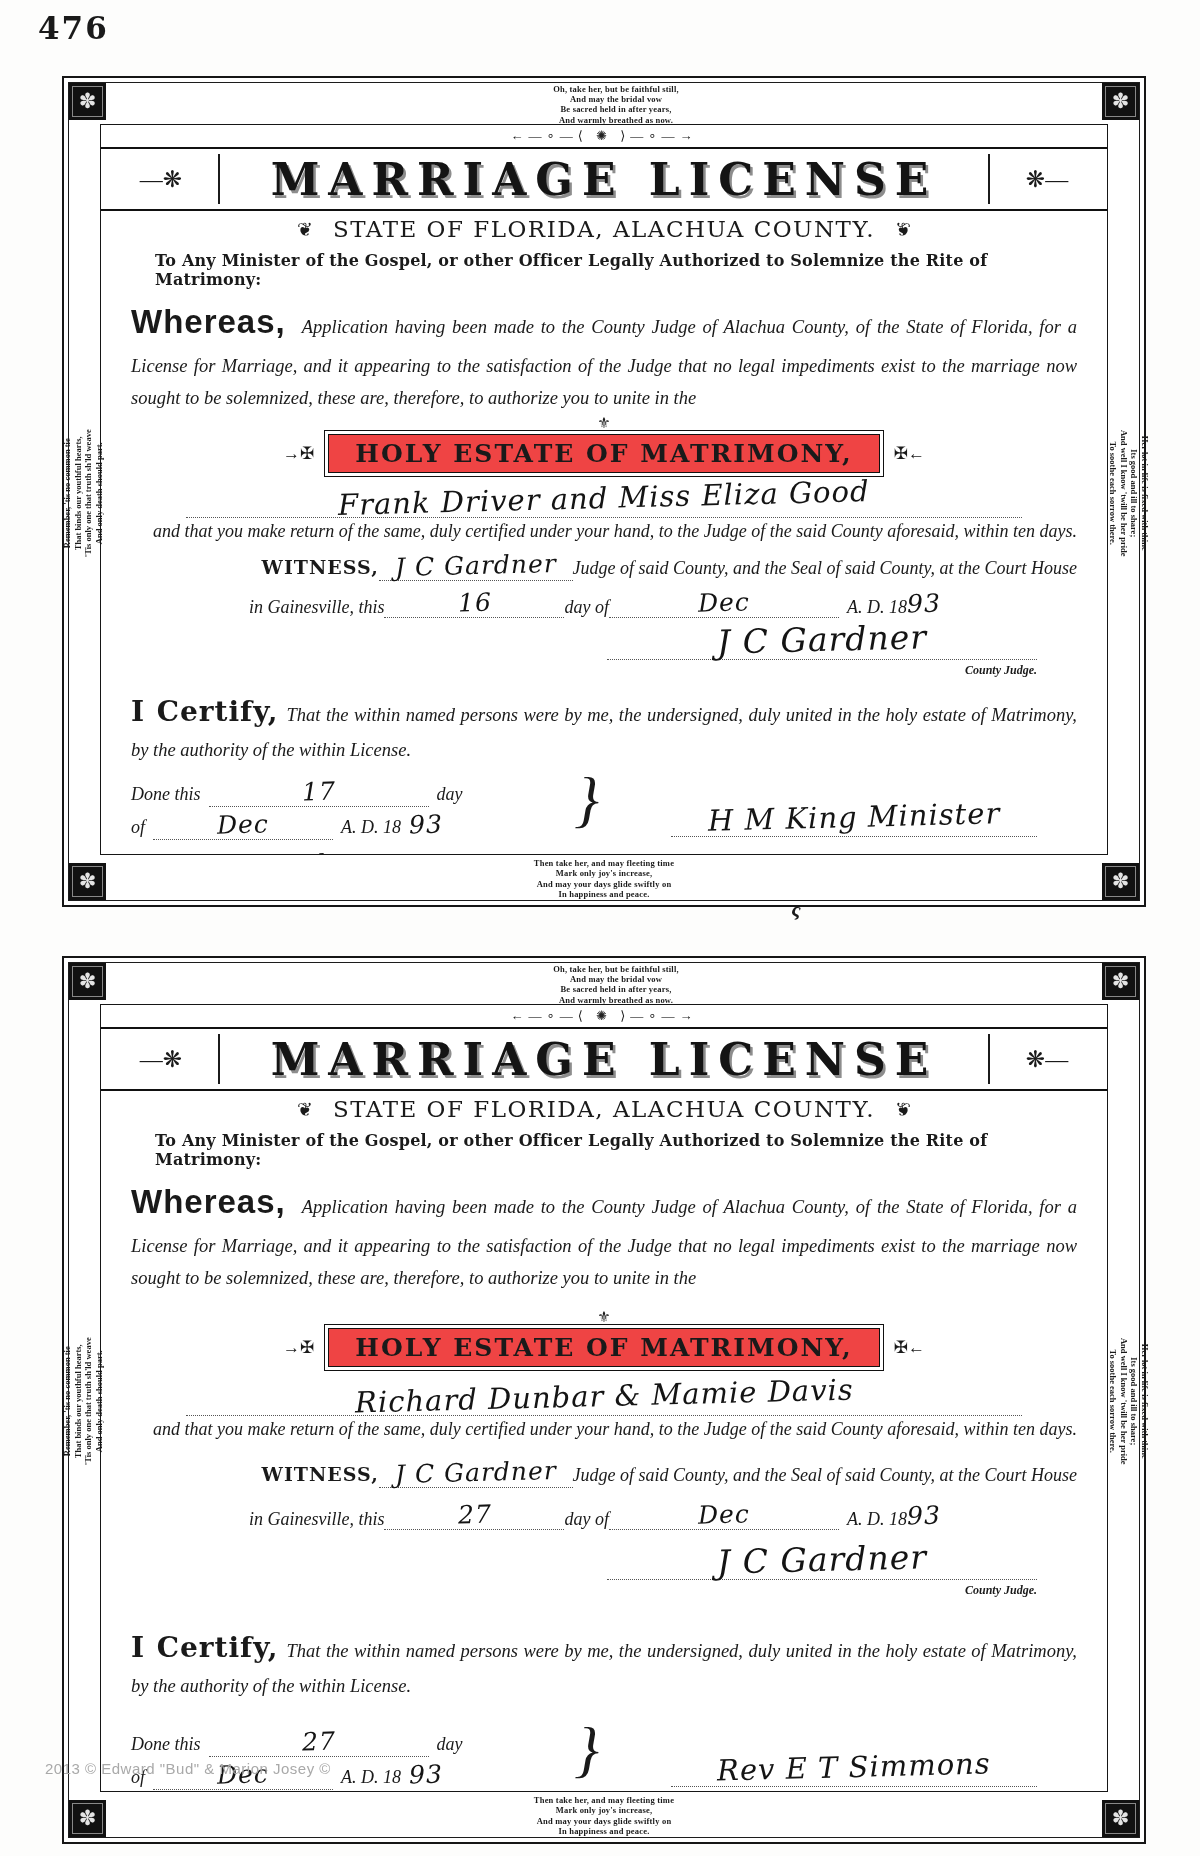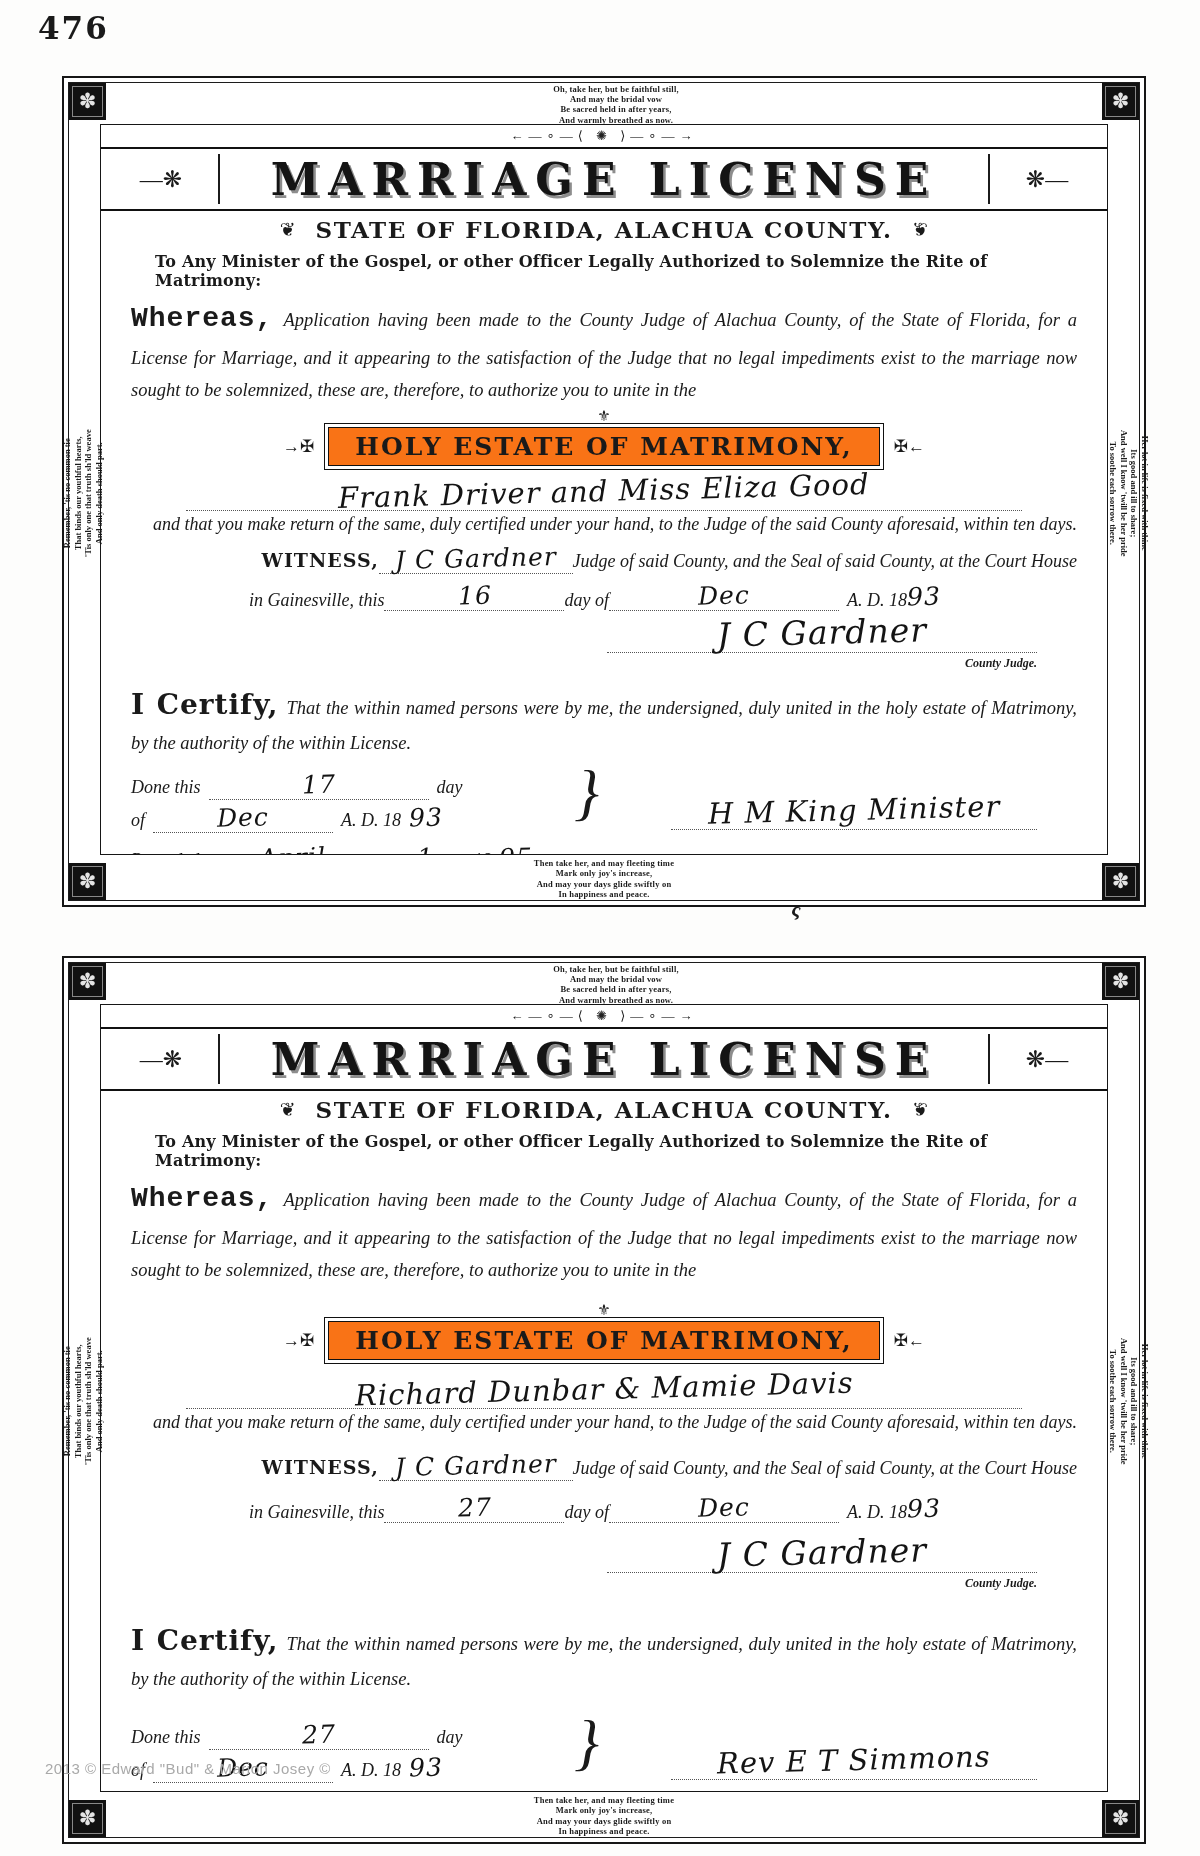--- a/index.html
+++ b/index.html
@@ -64,40 +64,40 @@
   }
   .title-end { width:104px; text-align:center; font-size:23px; white-space:nowrap; }
   .vrule { width:2px; align-self:stretch; background:#1b1b1b; margin:0 5px; }
   .title-text {
     flex:1; text-align:center; white-space:nowrap;
     font-family:"DejaVu Serif", serif; font-weight:bold;
     font-size:44px; letter-spacing:9px;
     color:#141414; text-shadow:2.5px 2.5px 0 #8d8d8d;
   }
   .subtitle-row { display:flex; justify-content:center; align-items:center; gap:20px; margin:5px 0 9px; }
-  .subtitle-text { font-family:"DejaVu Serif", serif; font-weight:bold; font-size:23px; letter-spacing:1.5px; }
+  .subtitle-text { font-family:"DejaVu Serif", serif; font-weight:normal; font-size:23px; letter-spacing:1.5px; }
   .flourish-side { font-size:19px; }
   .flip { display:inline-block; transform:scaleX(-1); }
 
   .body-pad { padding:0 30px; }
   .salutation {
     font-family:"DejaVu Serif", serif; font-weight:bold;
     font-size:16px; letter-spacing:0.2px; margin-bottom:5px;margin-left:24px;
   }
   .whereas { font-style:italic; font-size:18.5px; line-height:1.72; text-align:justify; }
   .lead-word {
-    font-style:normal; font-weight:bold; font-family:Liberation Mono, monospace;
-    font-size:28px; letter-spacing:1px; margin-right:10px;
+    font-style:normal; font-weight:bold; font-family:Liberation Sans, sans-serif;
+    font-size:33px; letter-spacing:1px; margin-right:16px;
   }
 
   .holy-row { position:relative; display:flex; justify-content:center; align-items:center; gap:14px; margin:20px 0 8px; }
   .holy-box {
     border:1.5px solid #111; outline:1px solid #111; outline-offset:3px;
     padding:4px 26px; font-family:"DejaVu Serif", serif; font-weight:bold;
-    font-size:25px; letter-spacing:2px; background:#f97316;
+    font-size:25px; letter-spacing:2px; background:#ef4444;
   }
   .holy-crown { position:absolute; top:-20px; left:50%; transform:translateX(-50%); font-size:15px; }
   .holy-side { font-size:17px; }
 
   .script {
     font-family:"DejaVu Serif", serif; font-style:italic; color:#141414;
     letter-spacing:1px; display:inline-block; transform:rotate(-1.5deg);
   }
   .script.md { font-size:25px; }
   .script.lg { font-size:29px; }

